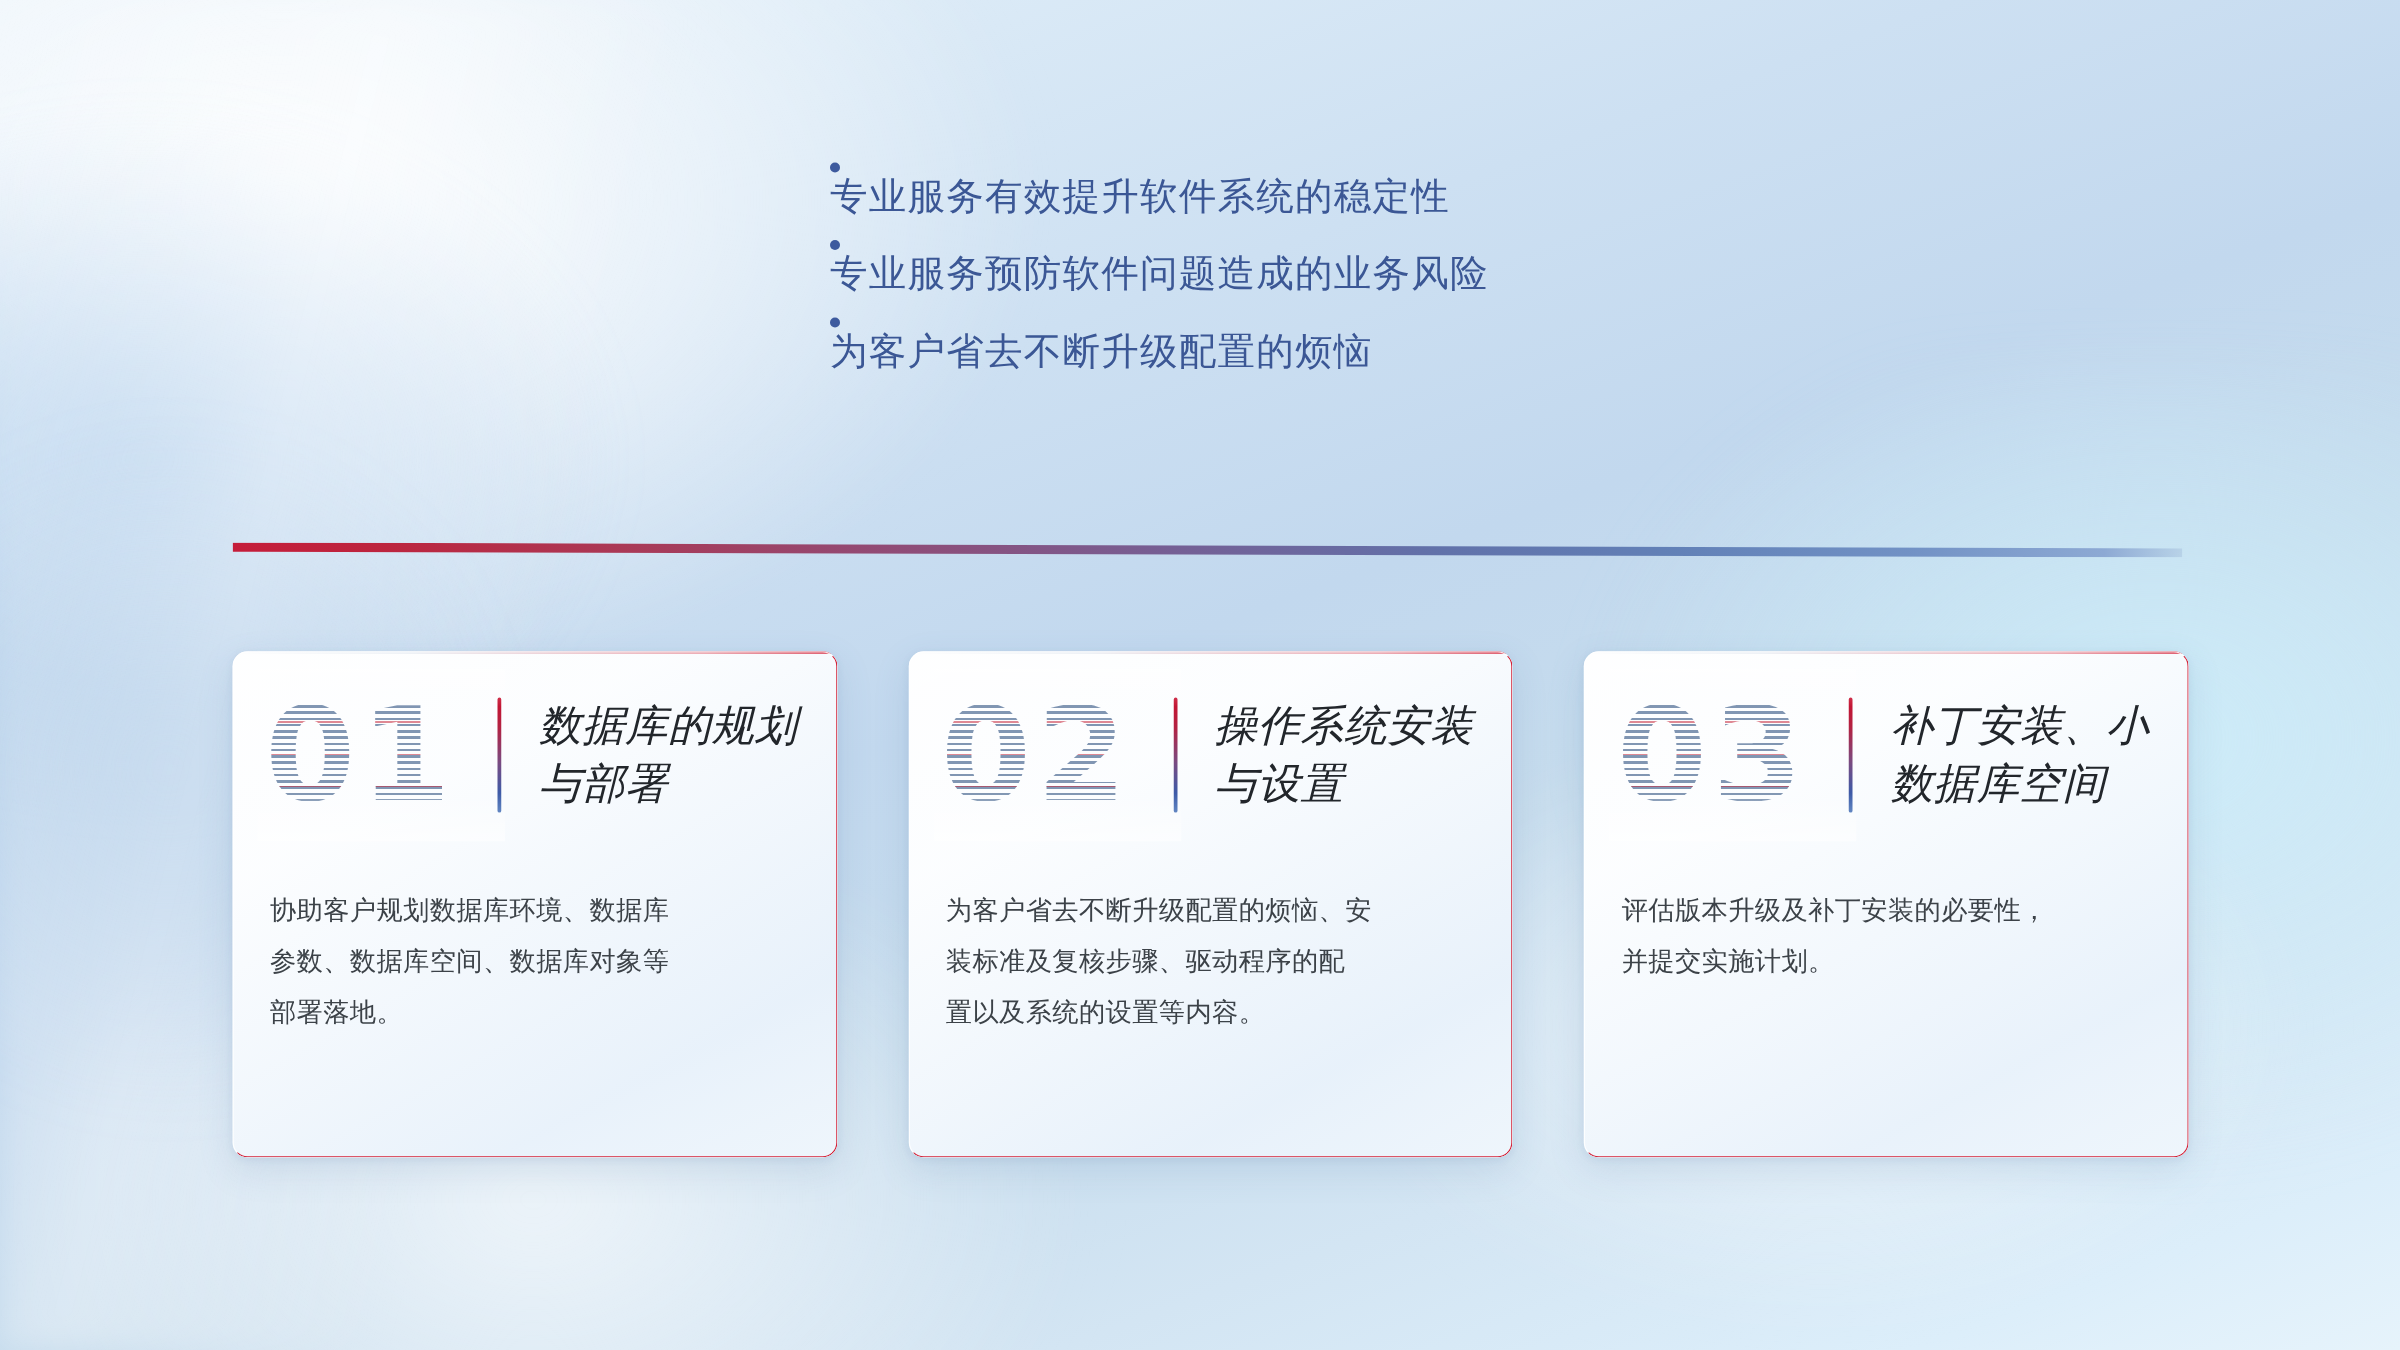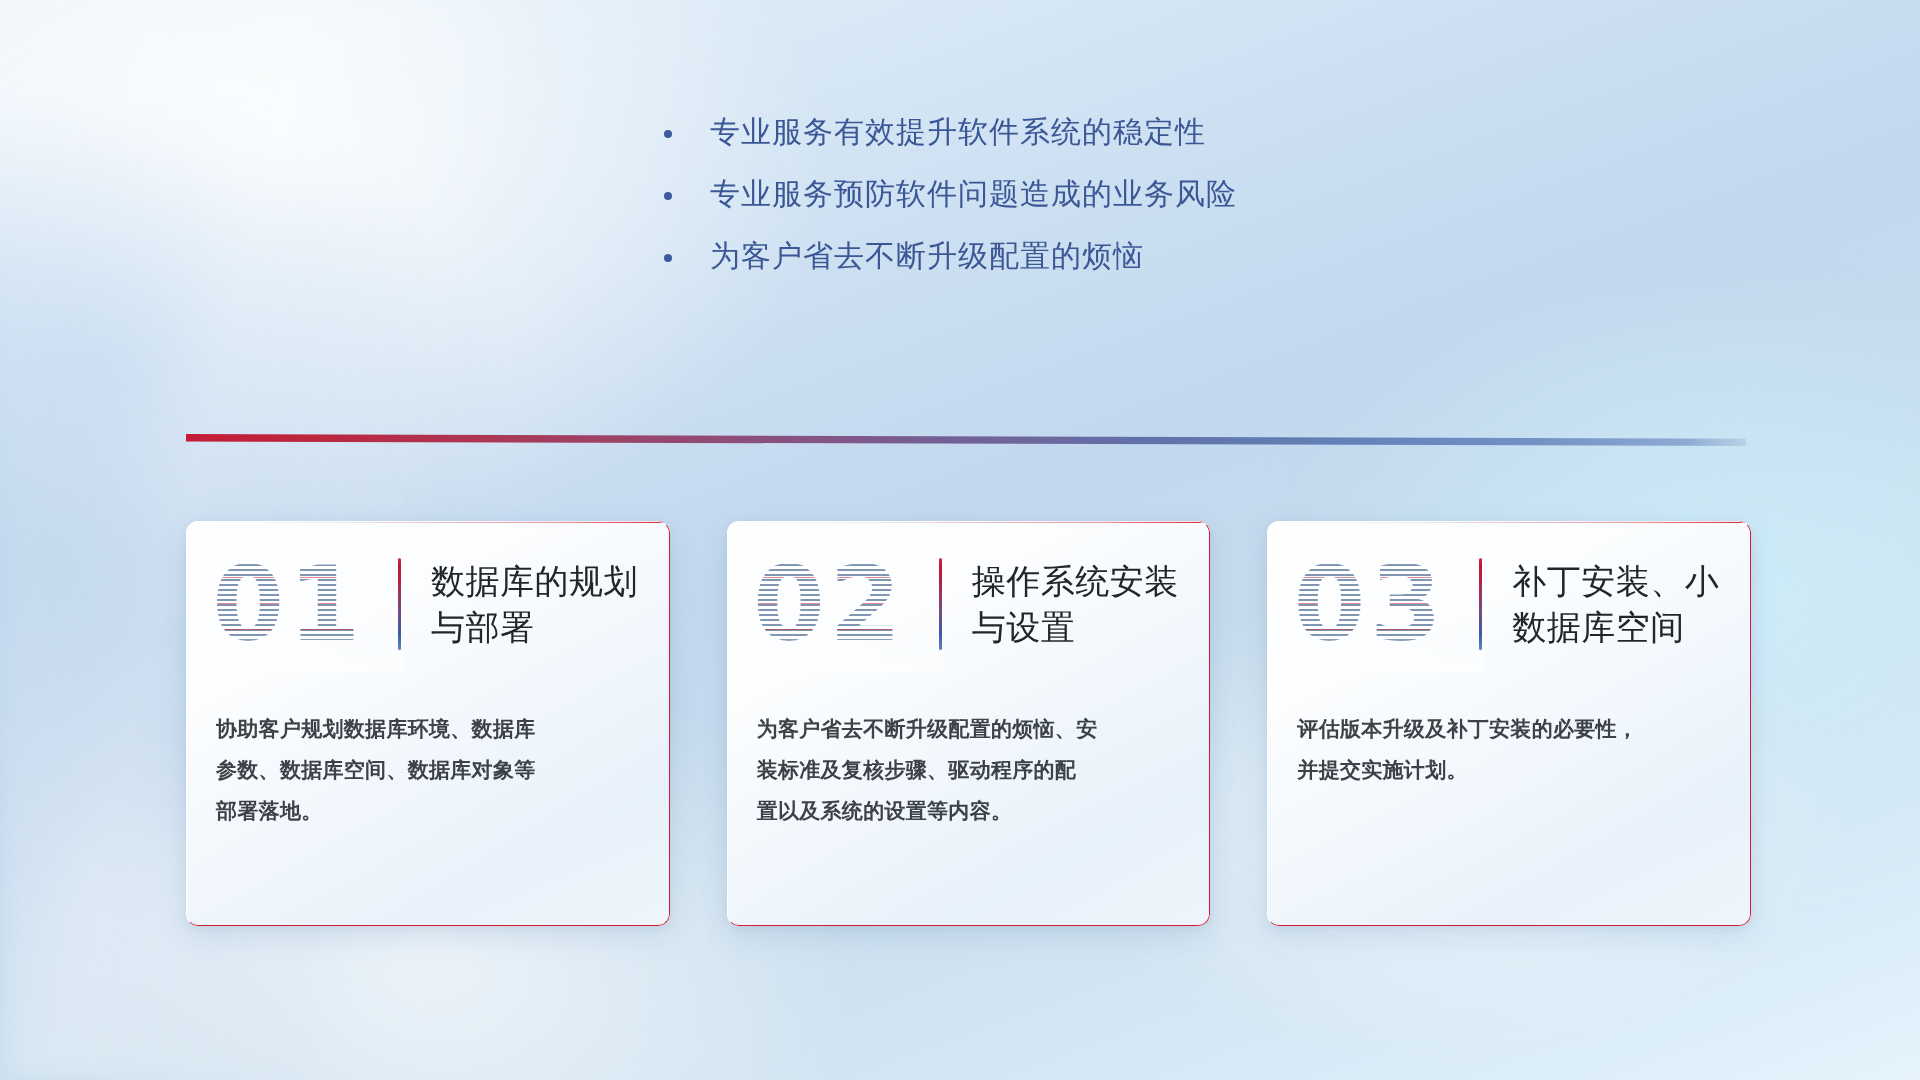--- a/index.html
+++ b/index.html
@@ -65,20 +65,21 @@
   #bullets {
     position:absolute;
     left:664px; top:112px;
     width:820px;
   }
   .bullet-row {
     display:flex;
     align-items:flex-start;
     margin-bottom:22px;
     height:40px;
+    flex-direction:column;
   }
   .bullet-dot {
     width:8px; height:8px; border-radius:50%;
     background:#3d5a9e;
     margin-top:18px;
     margin-right:38px;
     flex:0 0 auto;
   }
   .bullet-text {
     font-size:30px;
@@ -226,30 +227,31 @@
     background:linear-gradient(180deg, #c8102e 0%, #b32242 26%, #7a4a80 56%, #3f5aa6 82%, #2f5fae 100%);
     border-radius:2px;
   }
   .card-title {
     font-size:34px;
     line-height:46px;
     color:#22262b;
     font-weight:400;
     letter-spacing:.5px;
     white-space:pre-line;
+    font-style:italic;
   }
 
   .card-body {
     padding:22px 30px 0 30px;
     font-size:21px;
     line-height:41px;
     color:#3c4248;
     letter-spacing:.3px;
     white-space:pre-line;
-    font-weight:700;
+    font-weight:400;
   }
 </style>
 </head>
 <body>
 
 <div id="bg">
   <div class="bg-base"></div>
   <div class="bg-glow-a"></div>
   <div class="bg-glow-b"></div>
   <div class="bg-glow-c"></div>

